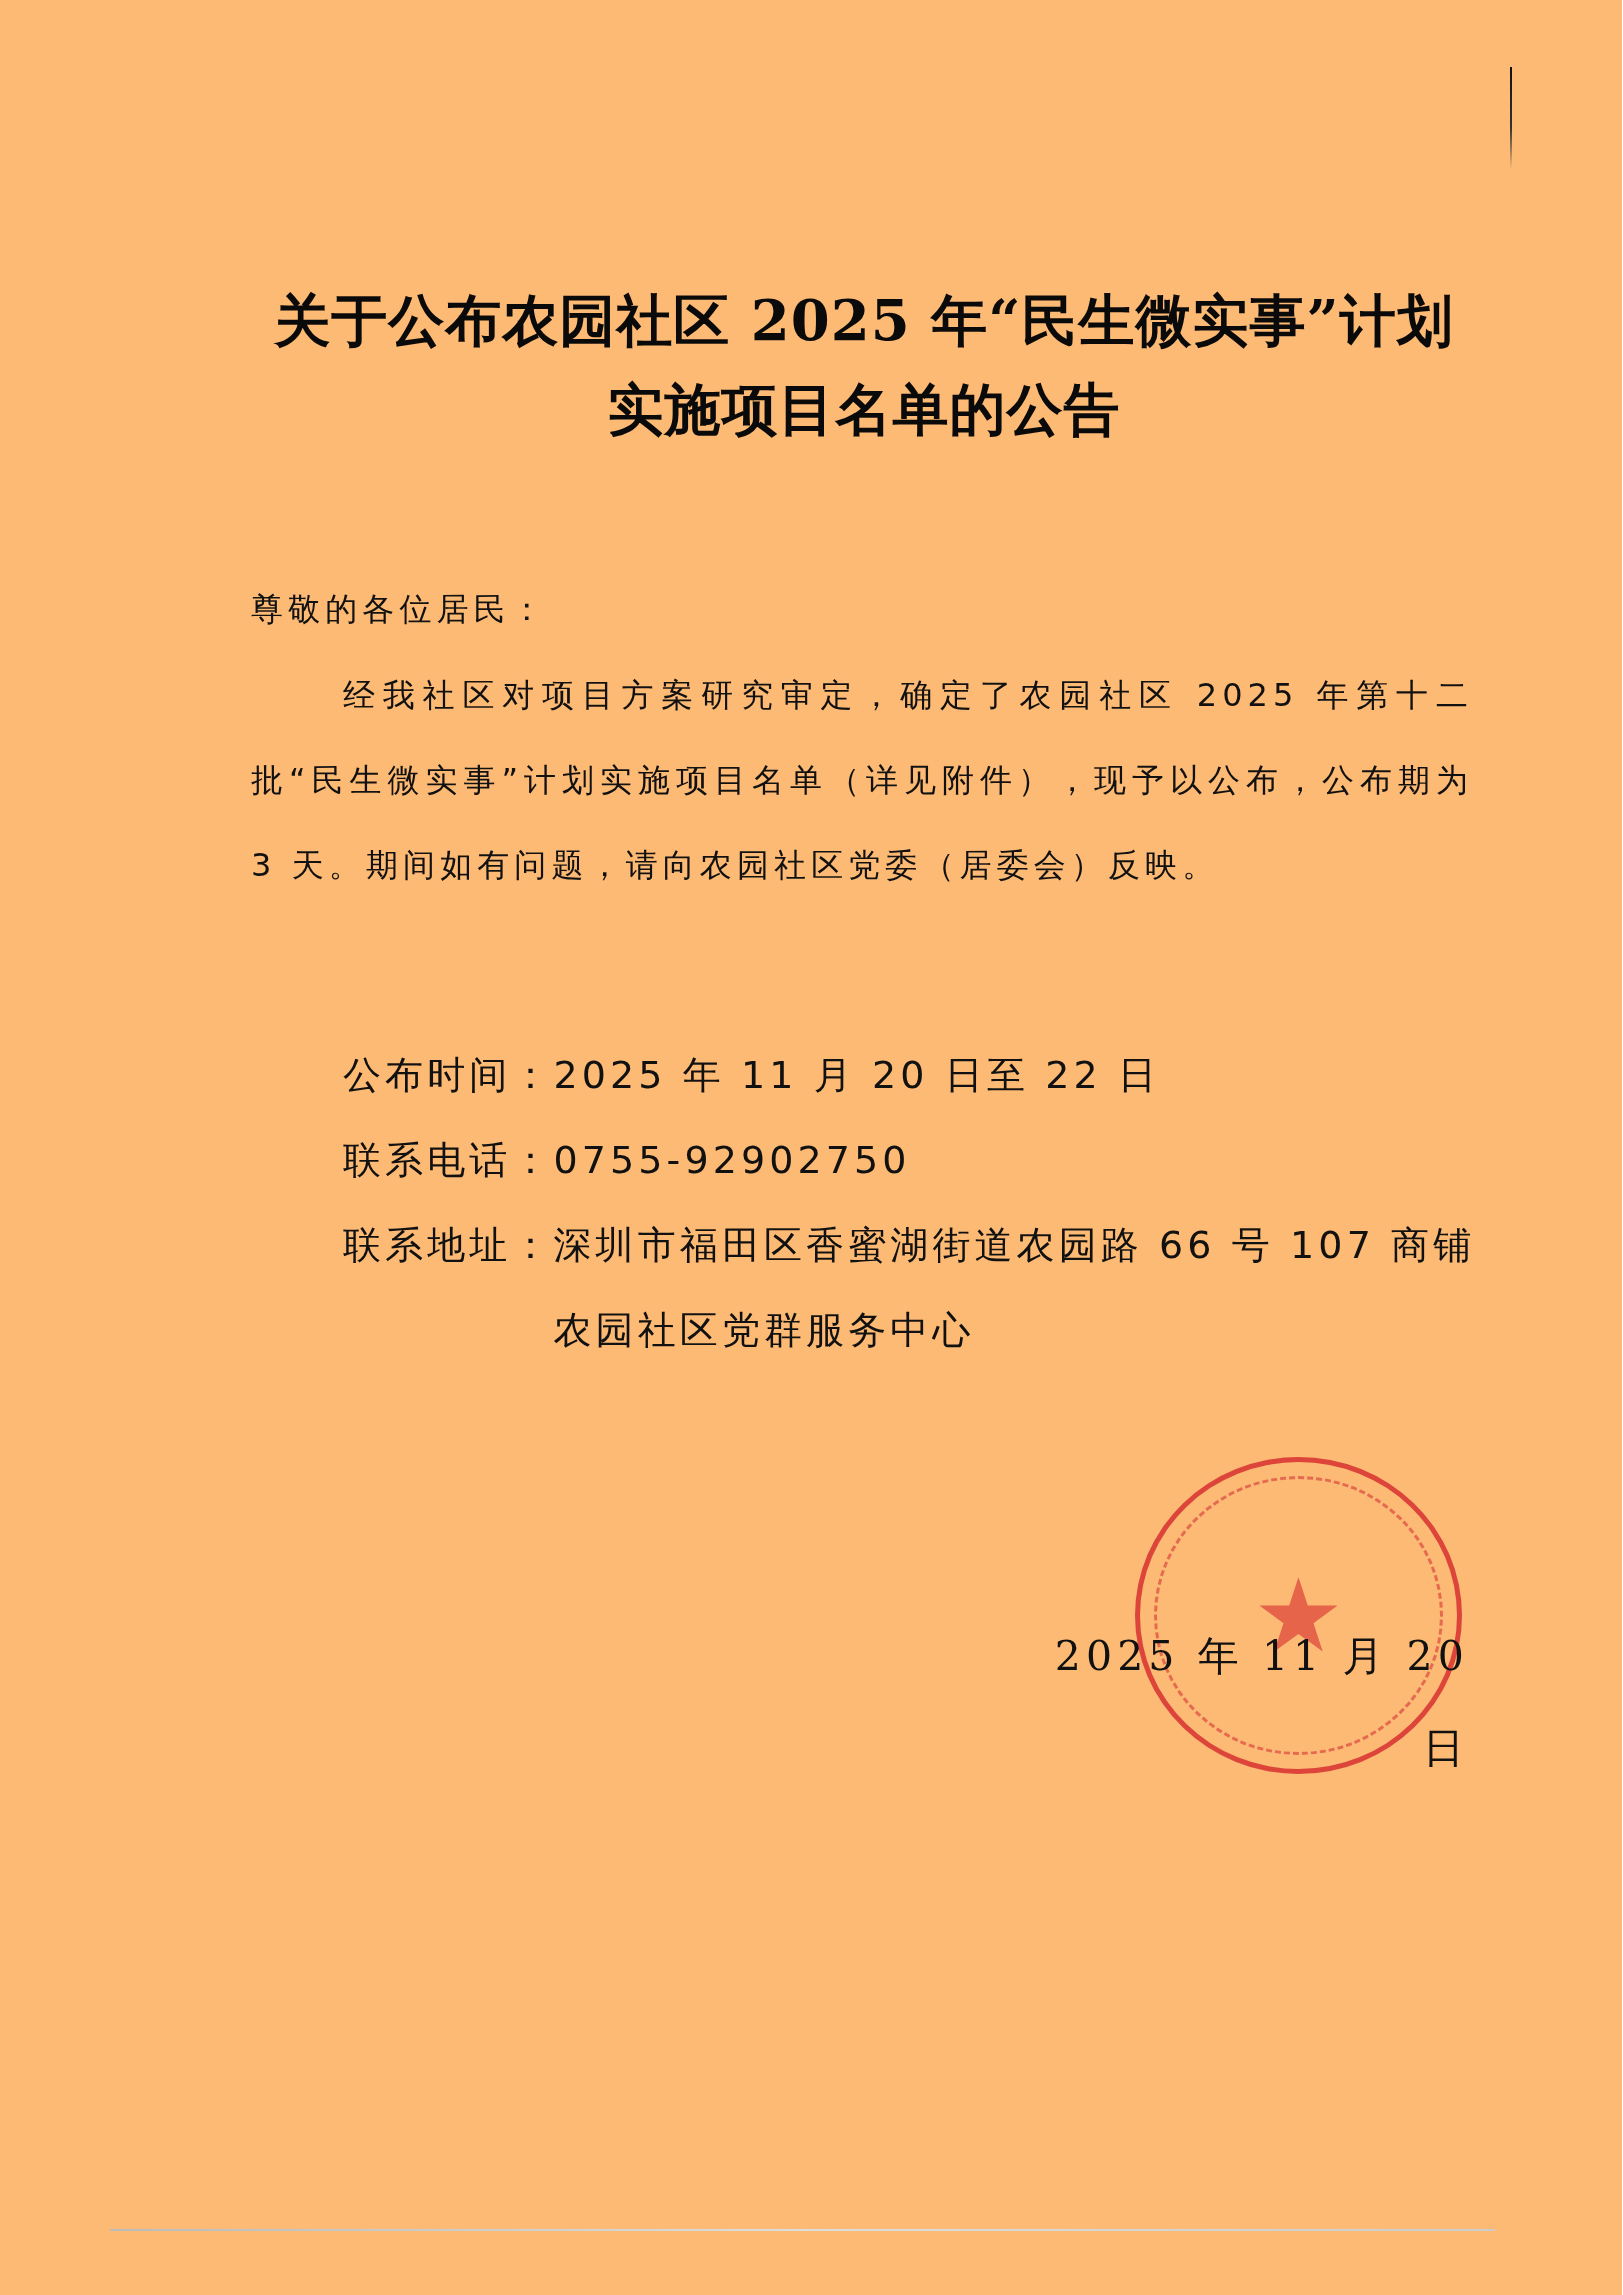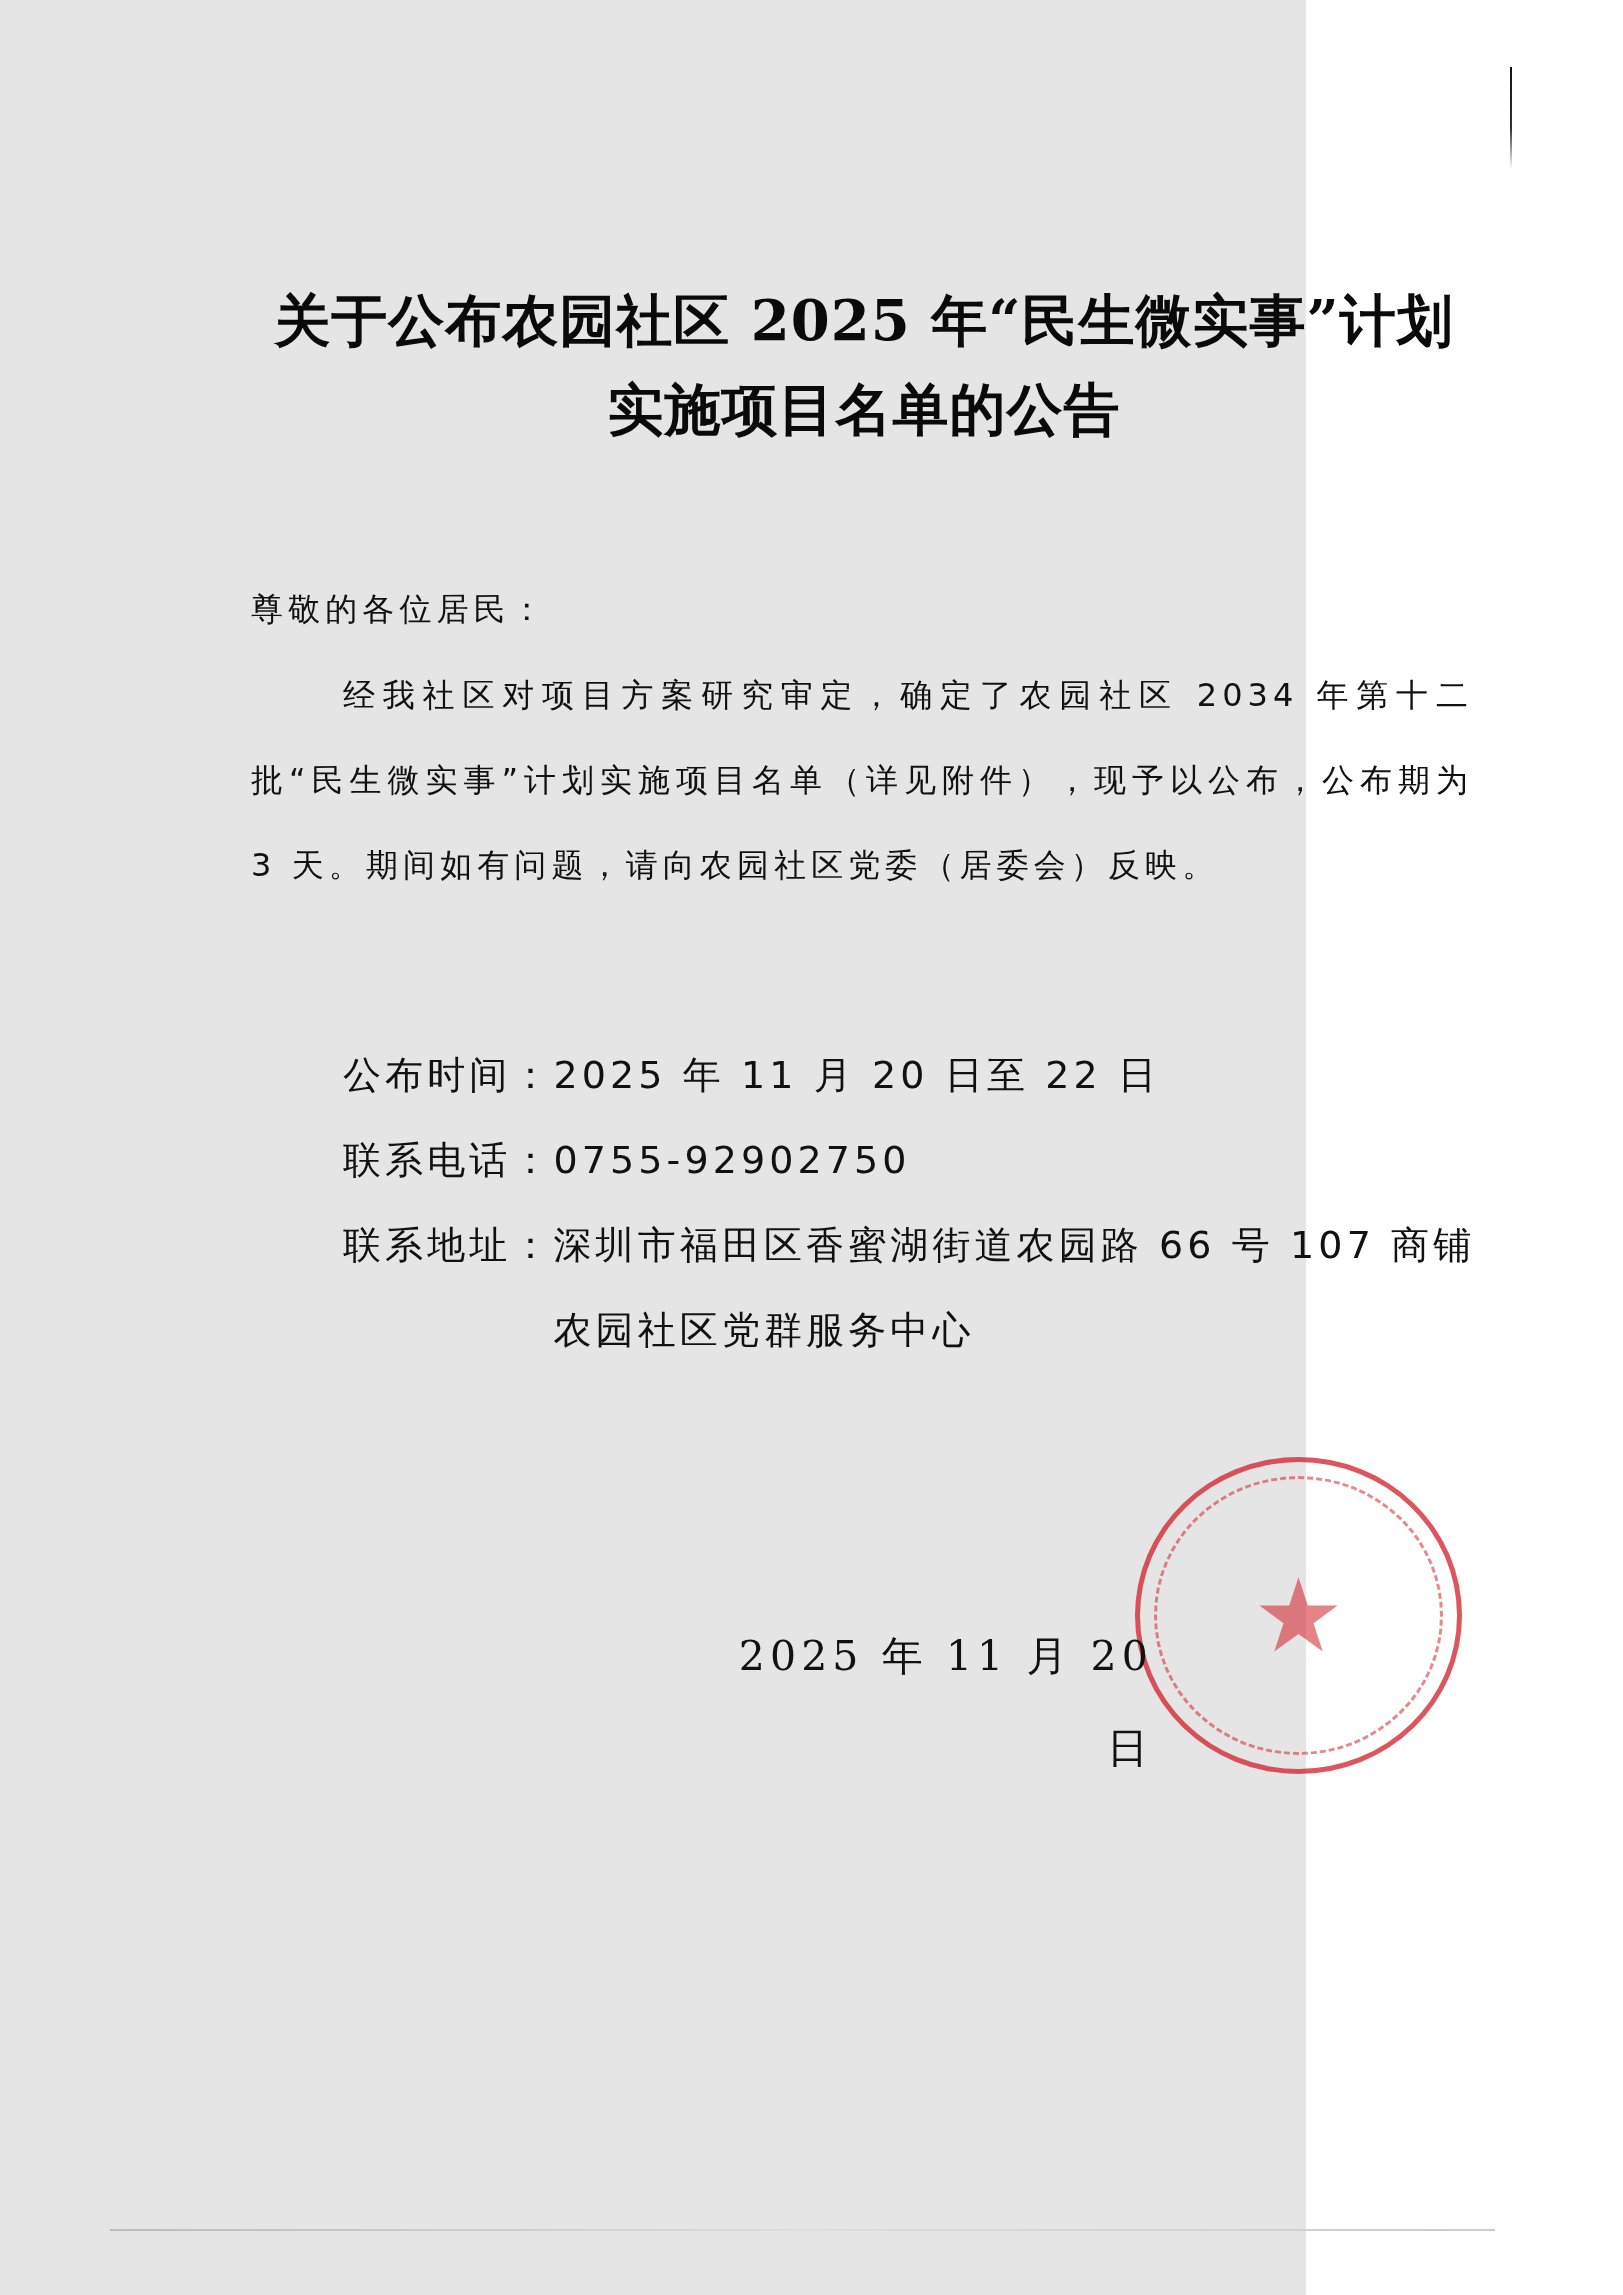--- a/index.html
+++ b/index.html
@@ -11,23 +11,23 @@
       width: 1623px;
       height: 2295px;
       position: relative;
       overflow: hidden;
       font-family: "DejaVu Sans", "Liberation Sans", sans-serif;
       color: #111111;
     }
     .page {
       position: absolute;
       left: 0; top: 0;
-      width: 1306px;
+      width: 1622px;
       height: 2295px;
-      background: #e5e5e5;
+      background: #fdba74;
     }
     .edge-mark {
       position: absolute;
       left: 1510px;
       top: 67px;
       width: 2px;
       height: 102px;
       background: linear-gradient(#111 0%, #333 60%, rgba(0,0,0,0) 100%);
     }
     .title {
@@ -129,21 +129,21 @@
 
   <div class="edge-mark"></div>
 
   <h1 class="title" style="margin:0;">
     <span class="line">关于公布农园社区 2025 年“民生微实事”计划</span>
     <span class="line">实施项目名单的公告</span>
   </h1>
 
   <div class="body-text salutation">尊敬的各位居民：</div>
 
-  <div class="body-text paragraph">经我社区对项目方案研究审定，确定了农园社区 2034 年第十二批“民生微实事”计划实施项目名单（详见附件），现予以公布，公布期为 3 天。期间如有问题，请向农园社区党委（居委会）反映。</div>
+  <div class="body-text paragraph">经我社区对项目方案研究审定，确定了农园社区 2025 年第十二批“民生微实事”计划实施项目名单（详见附件），现予以公布，公布期为 3 天。期间如有问题，请向农园社区党委（居委会）反映。</div>
 
   <div class="info" style="top: 1033px;">
     <div class="info-row">
       <span class="info-label">公布时间：</span>
       <span class="info-value">2025 年 11 月 20 日至 22 日</span>
     </div>
   </div>
 
   <div class="info" style="top: 1118px;">
     <div class="info-row">

